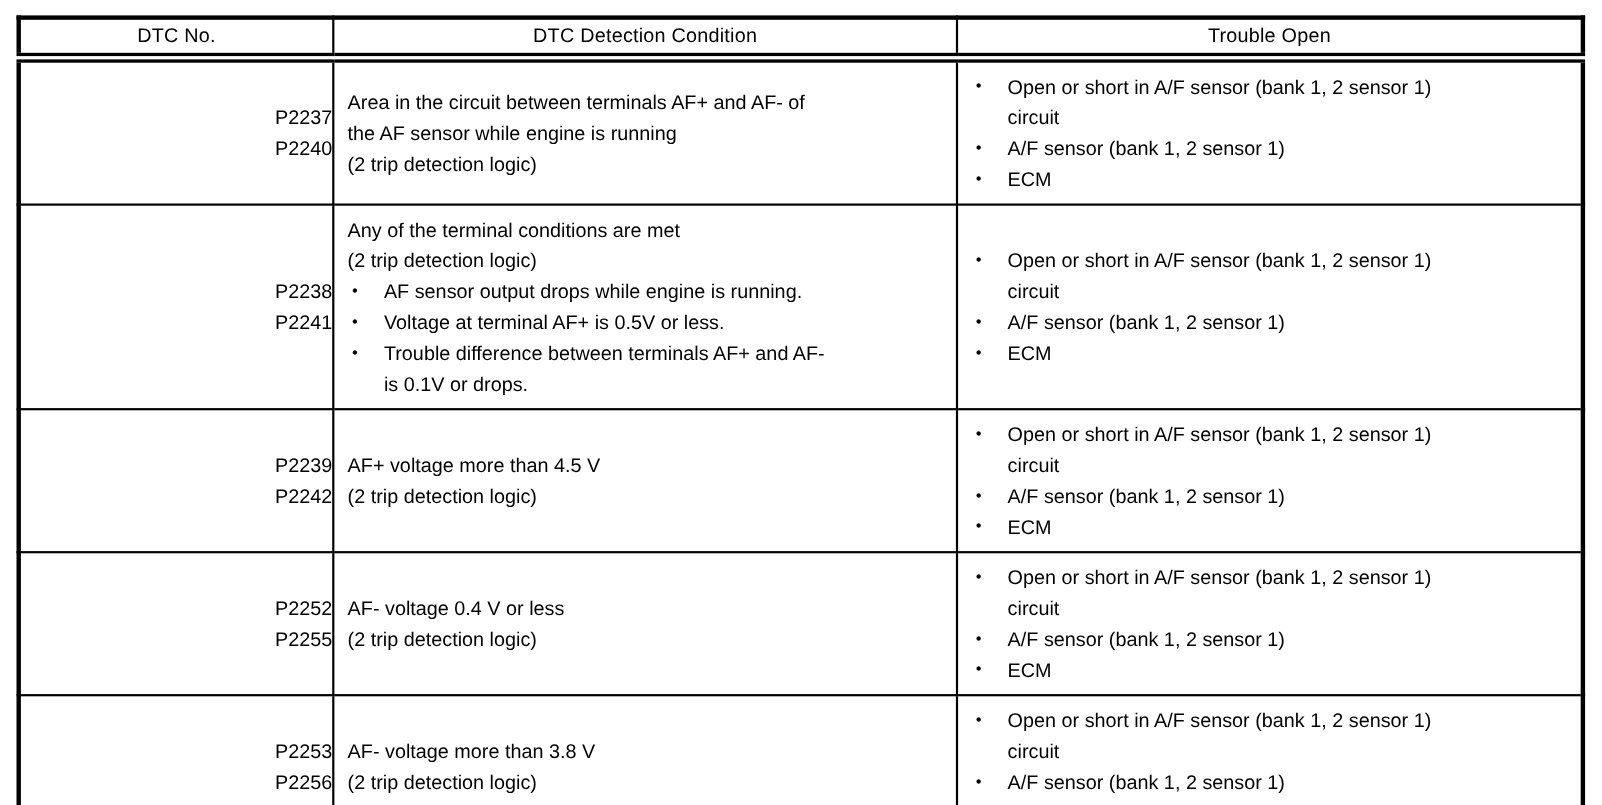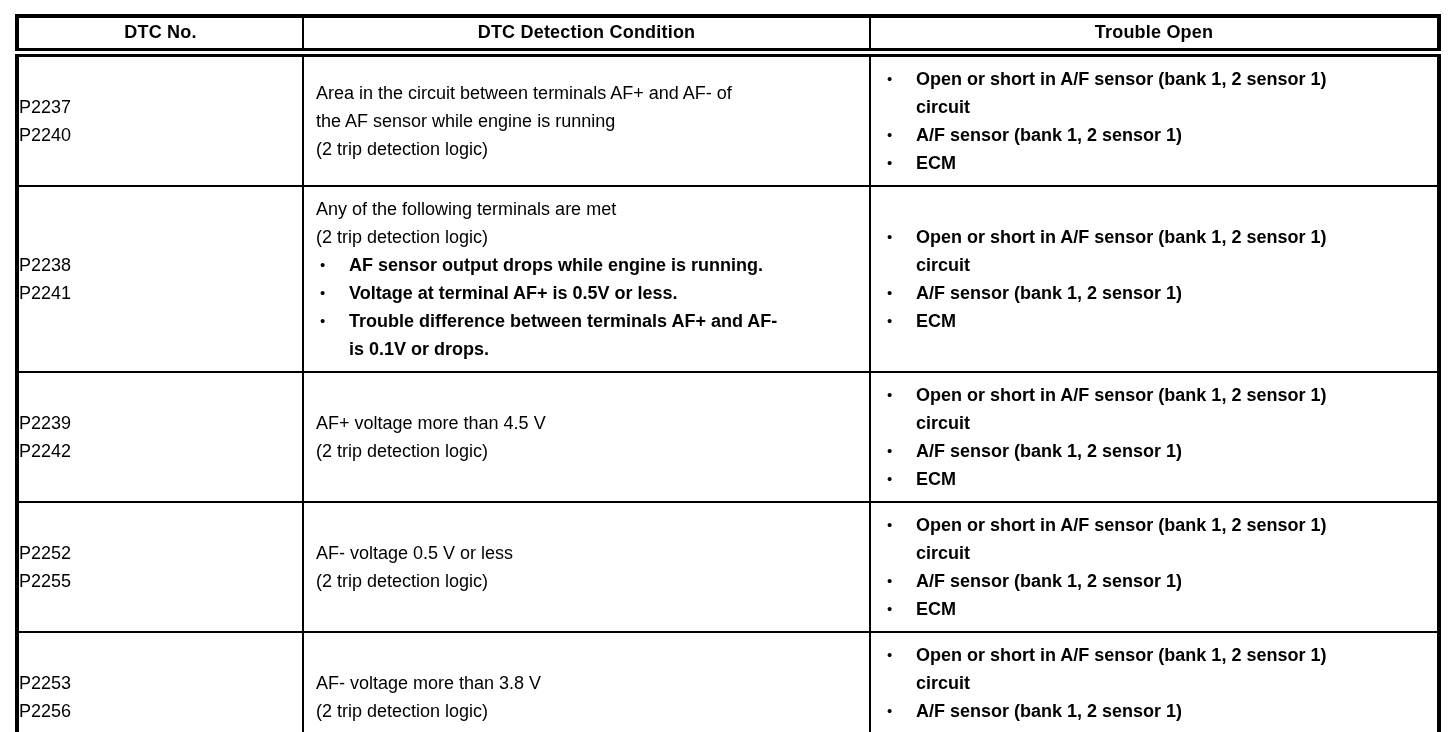--- a/index.html
+++ b/index.html
@@ -23,43 +23,43 @@
   col.c1 { width: 286px; }
   col.c2 { width: 567px; }
   col.c3 { width: 569px; }
   th, td {
     border: 2px solid #000;
     vertical-align: middle;
     font-size: 18px;
   }
   th.hdr {
     height: 36px;
-    font-weight: bold;
+    font-weight: normal;
     text-align: center;
     border-bottom: 9px double #000;
     letter-spacing: 0.2px;
   }
   td.dtc {
-    text-align: left;
+    text-align: right;
     line-height: 28px;
   }
   td.cond, td.trouble {
     padding: 8px 8px 8px 12px;
     line-height: 28px;
   }
   td.trouble { padding-left: 12px; }
   .line { min-height: 28px; }
   .bullet-row { display: flex; align-items: flex-start; }
   .bullet-glyph {
     flex: 0 0 33px;
     padding-left: 4px;
     font-size: 15px;
     line-height: 28px;
   }
-  .bullet-text { flex: 1; font-weight: bold; }
+  .bullet-text { flex: 1; }
   tr.r1 { height: 122px; }
   tr.r2 { height: 174px; }
   tr.r3 { height: 121px; }
   tr.r4 { height: 120px; }
   tr.r5 { height: 118px; }
 </style>
 </head>
 <body>
 
 <table class="dtc-table">
@@ -108,21 +108,21 @@
       </div>
     </td>
   </tr>
 
   <tr class="r2">
     <td class="dtc">
       <div class="line">P2238</div>
       <div class="line">P2241</div>
     </td>
     <td class="cond">
-      <div class="line">Any of the following terminals are met</div>
+      <div class="line">Any of the terminal conditions are met</div>
       <div class="line">(2 trip detection logic)</div>
       <div class="bullet-row">
         <span class="bullet-glyph">•</span>
         <span class="bullet-text">
           <div class="line">AF sensor output drops while engine is running.</div>
         </span>
       </div>
       <div class="bullet-row">
         <span class="bullet-glyph">•</span>
         <span class="bullet-text">
@@ -191,21 +191,21 @@
       </div>
     </td>
   </tr>
 
   <tr class="r4">
     <td class="dtc">
       <div class="line">P2252</div>
       <div class="line">P2255</div>
     </td>
     <td class="cond">
-      <div class="line">AF- voltage 0.5 V or less</div>
+      <div class="line">AF- voltage 0.4 V or less</div>
       <div class="line">(2 trip detection logic)</div>
     </td>
     <td class="trouble">
       <div class="bullet-row">
         <span class="bullet-glyph">•</span>
         <span class="bullet-text">
           <div class="line">Open or short in A/F sensor (bank 1, 2 sensor 1)</div>
           <div class="line">circuit</div>
         </span>
       </div>

